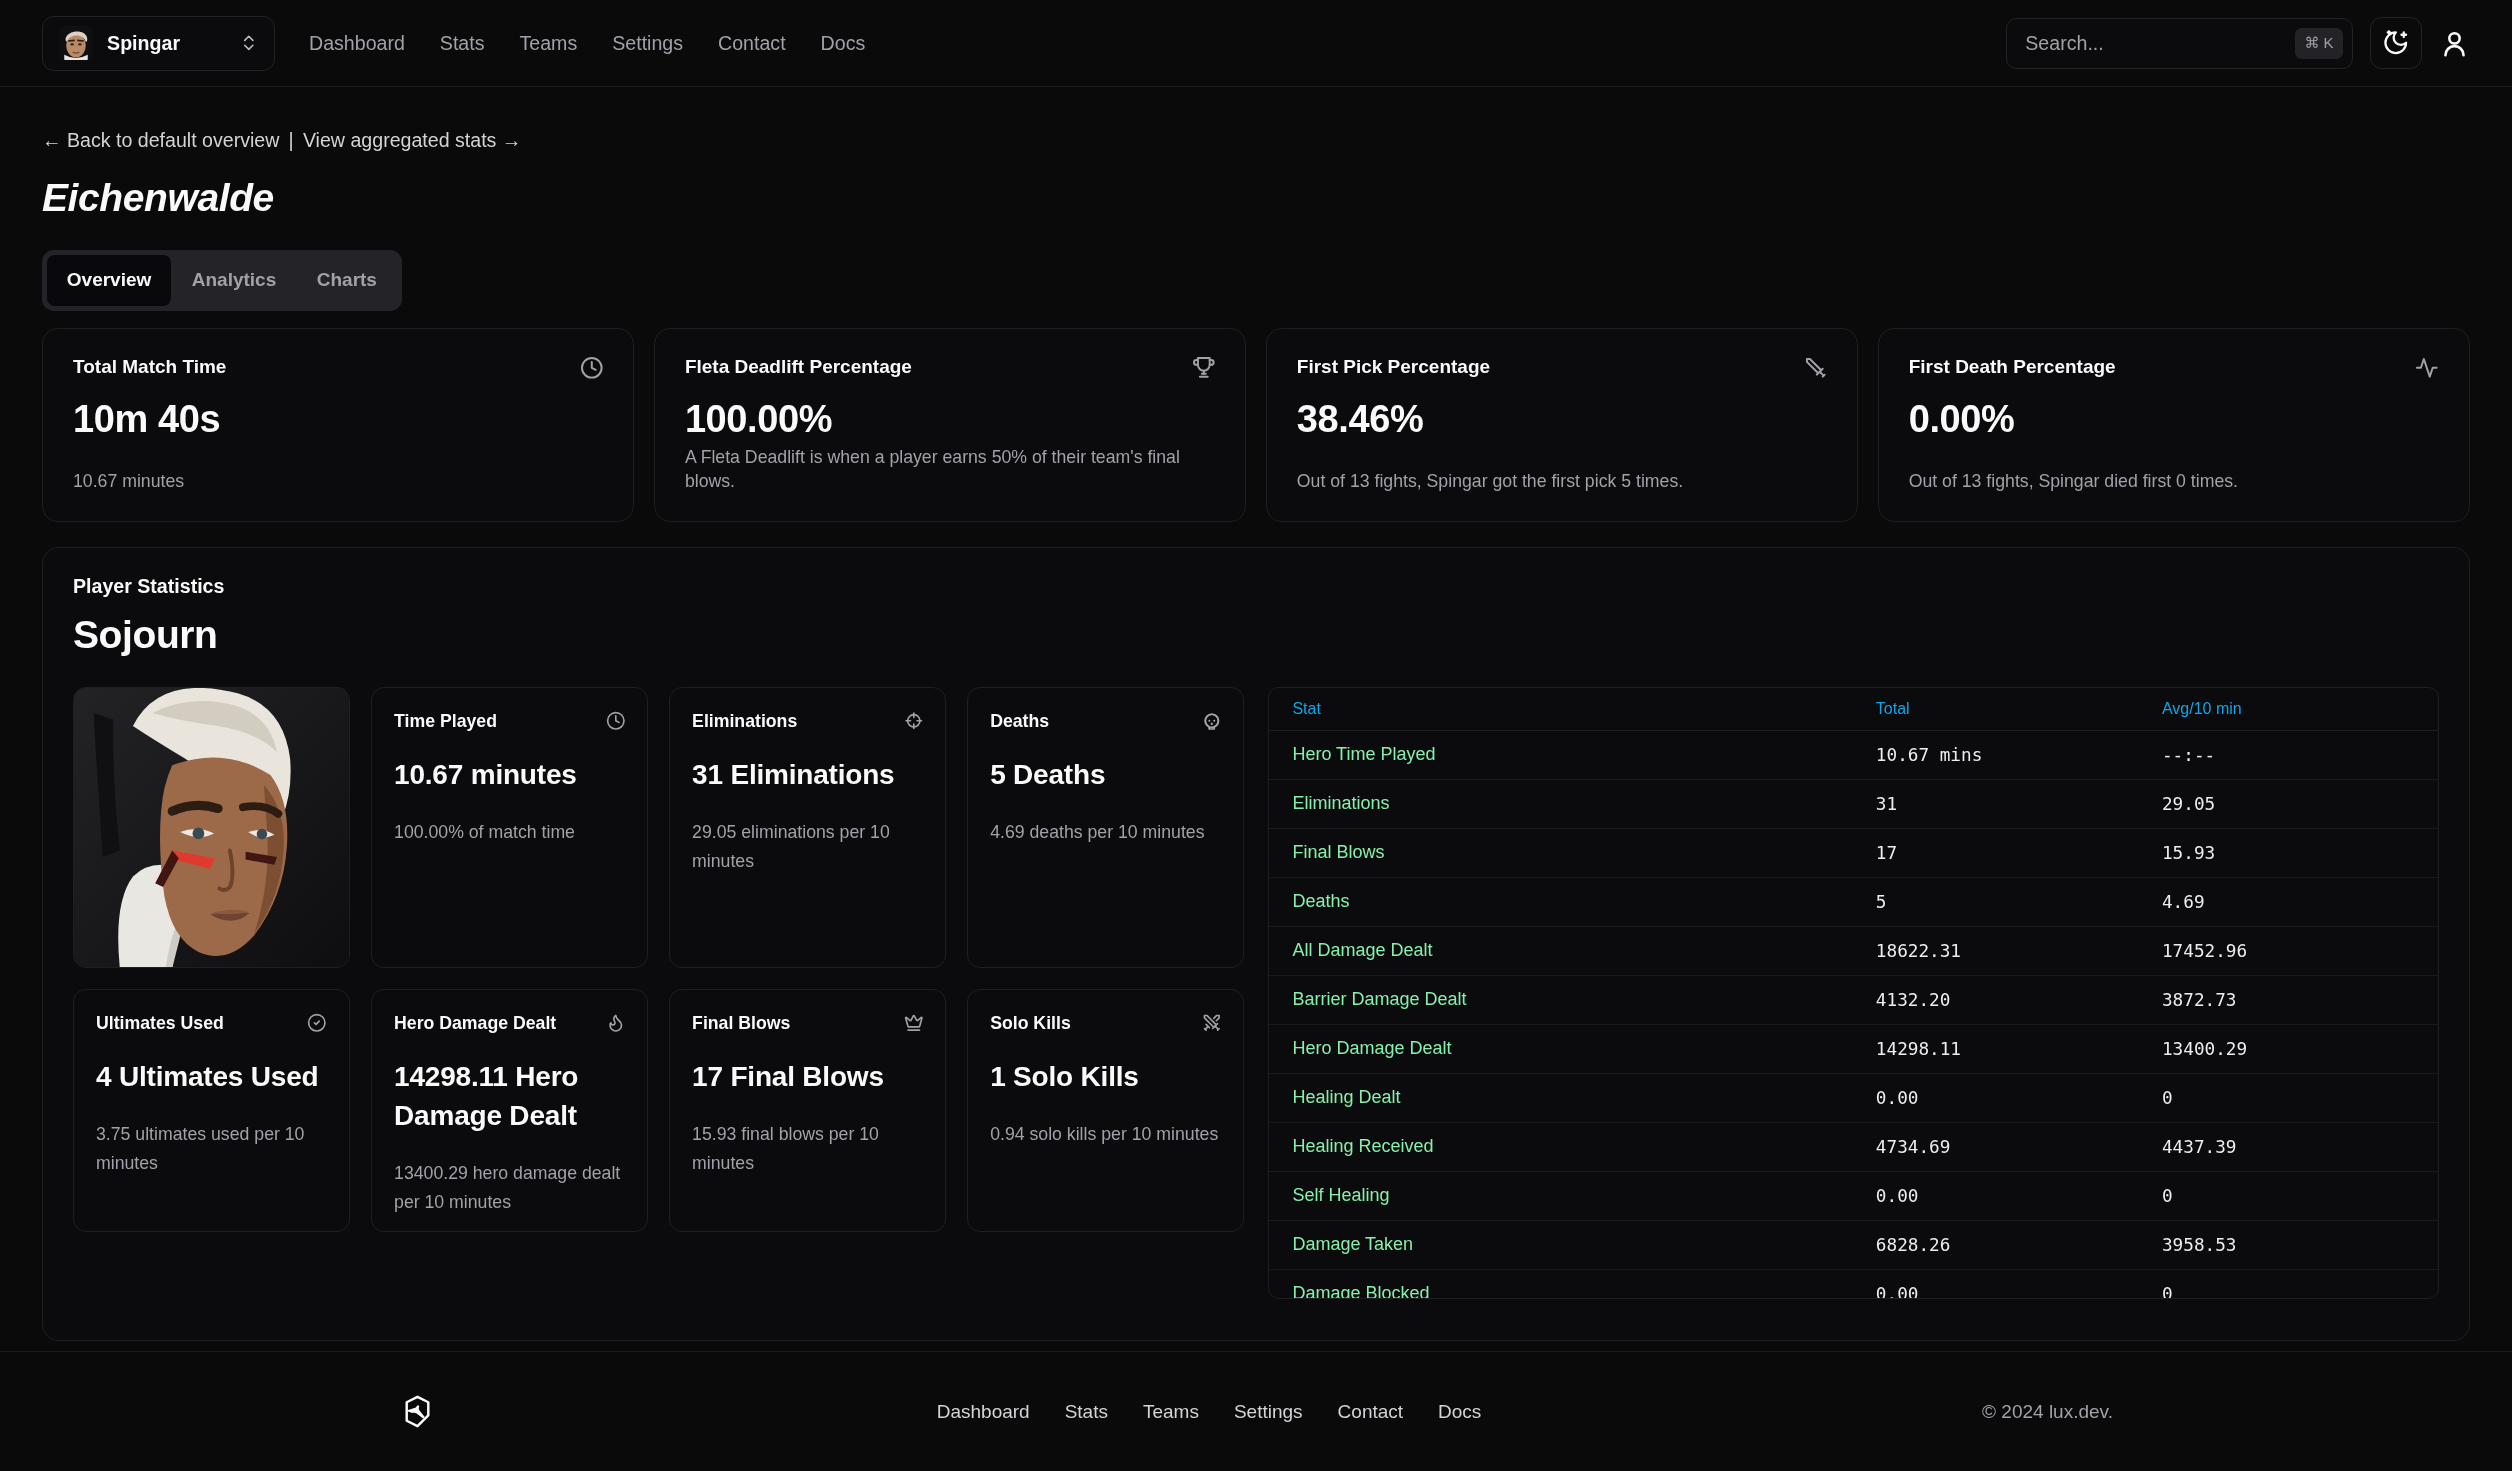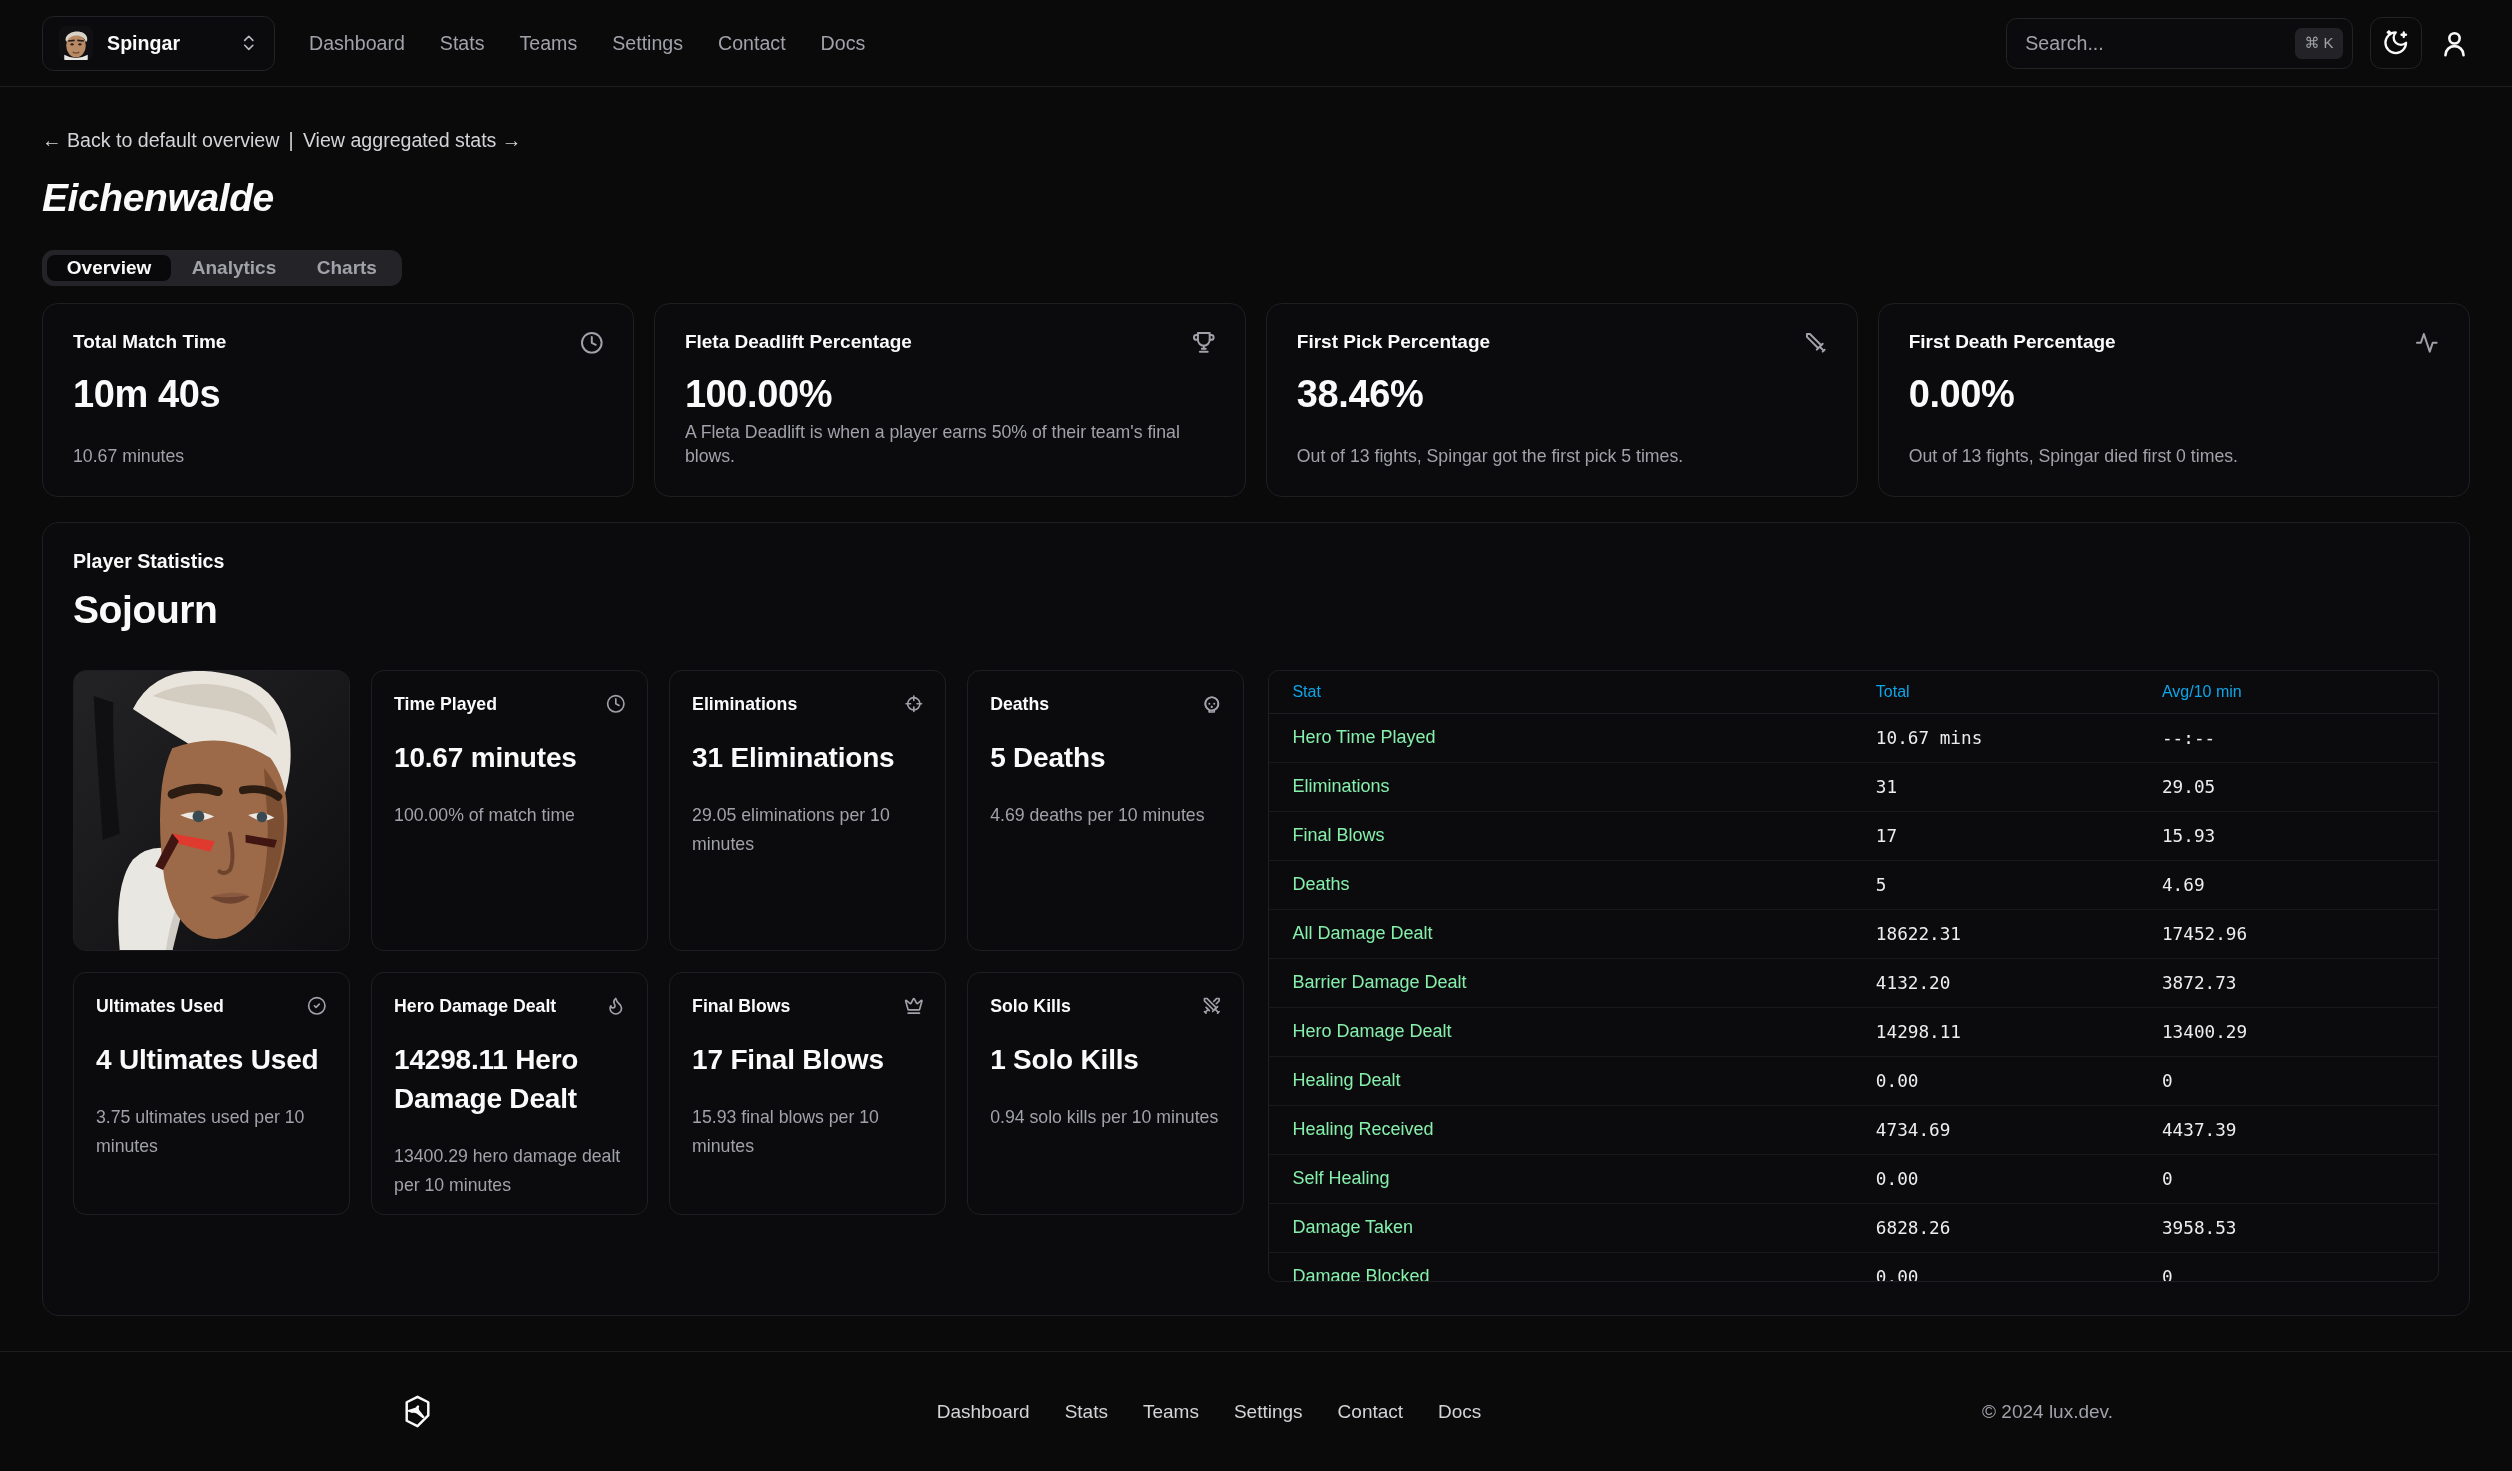--- a/index.html
+++ b/index.html
@@ -37,38 +37,38 @@
   .search-box input::placeholder { color:#a1a1aa; }
   .kbd { background:#232327; border-radius:6.5px; padding:6.5px 9.2px; font-size:15px; color:#a1a1aa; white-space:nowrap; }
   .icon-btn { width:52px; height:52px; border:1.3px solid #232327; border-radius:11.8px; background:transparent; display:flex; align-items:center; justify-content:center; color:#fafafa; }
   .user-btn { border:none; background:transparent; color:#fafafa; display:flex; align-items:center; }
 
   
   main { flex:1 1 auto; padding:0 42px; }
   .breadcrumb { margin-top:42px; font-size:19.6px; color:#d4d4d8; display:flex; gap:9.2px; align-items:center; }
   .page-title { margin-top:23.6px; font-size:39px; font-weight:700; letter-spacing:-0.4px;font-style:italic; }
   .tabs { margin-top:30px; display:inline-flex; align-items:center; background:#232328; border-radius:11.8px; padding:5.2px; gap:1.3px; }
-  .tab { border:none; background:transparent; color:#a1a1aa; font-size:19px; font-weight:600; height:26px; padding:0 19.6px; display:flex; align-items:center; border-radius:7.9px; }
+  .tab { border:none; background:transparent; color:#a1a1aa; font-size:19px; font-weight:600; height:51px; padding:0 19.6px; display:flex; align-items:center; border-radius:7.9px; }
   .tab.active { background:#09090b; color:#fafafa; }
 
   .stat-grid { margin-top:17px; display:grid; grid-template-columns:repeat(4,1fr); gap:19.6px; }
   .card {
     background:#0b0b0d; border:1.3px solid #1f1f23; border-radius:15.7px;
     padding:27.5px 30px; height:194px; display:flex; flex-direction:column;
   }
   .card-head { display:flex; align-items:flex-start; justify-content:space-between; gap:13px; }
   .card-title { font-size:19px; font-weight:600; }
   .card-icon { color:#a1a1aa; flex:0 0 auto; }
   .card-value { margin-top:18.3px; font-size:38px; font-weight:700; letter-spacing:-0.4px; }
   .card-desc { margin-top:auto; font-size:17.7px; color:#a1a1aa; line-height:1.35; }
 
   .panel { margin-top:25px; background:#0b0b0d; border:1.3px solid #1f1f23; border-radius:17px; padding:27.5px 30px; height:794px; }
   .panel-label { font-size:19.6px; font-weight:700; }
   .hero-name { margin-top:14.4px; font-size:39px; font-weight:700; letter-spacing:-0.4px; }
-  .panel-grid { margin-top:38px; display:grid; grid-template-columns:1fr 1fr; gap:23.6px; align-items:start; }
+  .panel-grid { margin-top:30px; display:grid; grid-template-columns:1fr 1fr; gap:23.6px; align-items:start; }
   .left-grid { display:grid; grid-template-columns:repeat(4,1fr); grid-template-rows:281px 243px; gap:21px; }
   .mini-card { background:#0b0b0d; border:1.3px solid #1f1f23; border-radius:13px; padding:23.6px 22px; display:flex; flex-direction:column; }
   .mini-head { display:flex; align-items:flex-start; justify-content:space-between; gap:9.2px; }
   .mini-title { font-size:17.7px; font-weight:600; }
   .mini-icon { color:#a1a1aa; flex:0 0 auto; }
   .mini-value { margin-top:23.6px; font-size:28px; font-weight:700; line-height:1.38; letter-spacing:-0.2px; }
   .mini-desc { margin-top:23.6px; font-size:17.7px; color:#a1a1aa; line-height:1.65; }
   .hero-card { border:1.3px solid #1f1f23; border-radius:13px; overflow:hidden; background:#141416; }
   .hero-card svg { width:100%; height:100%; }
 

